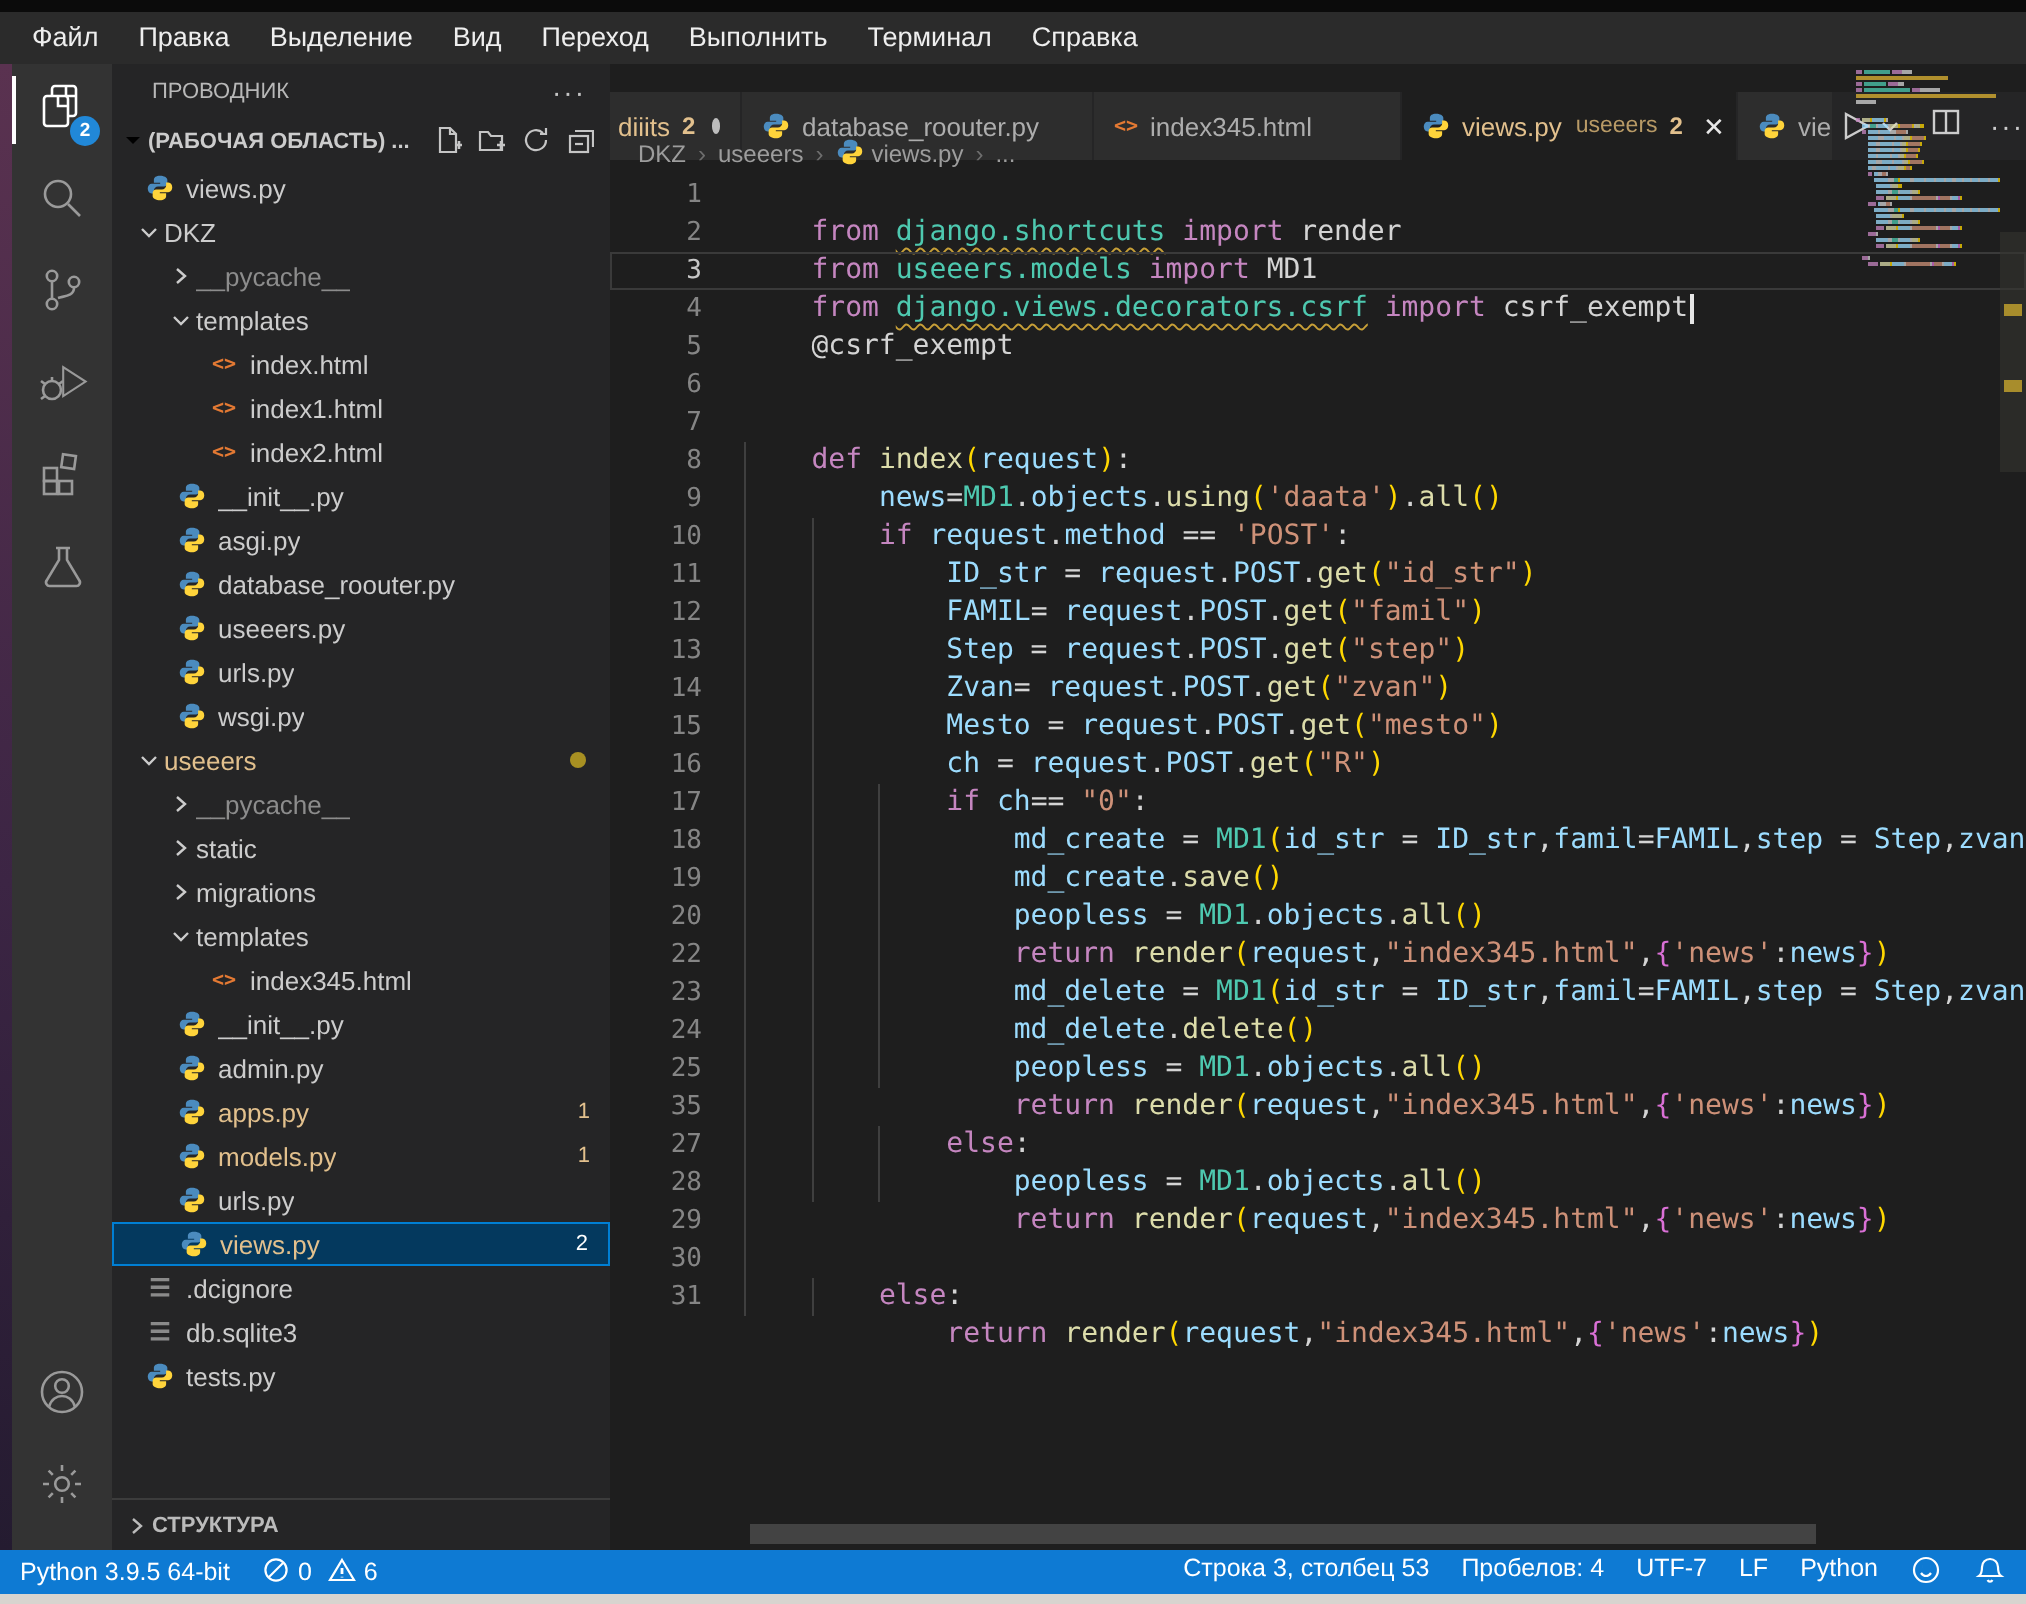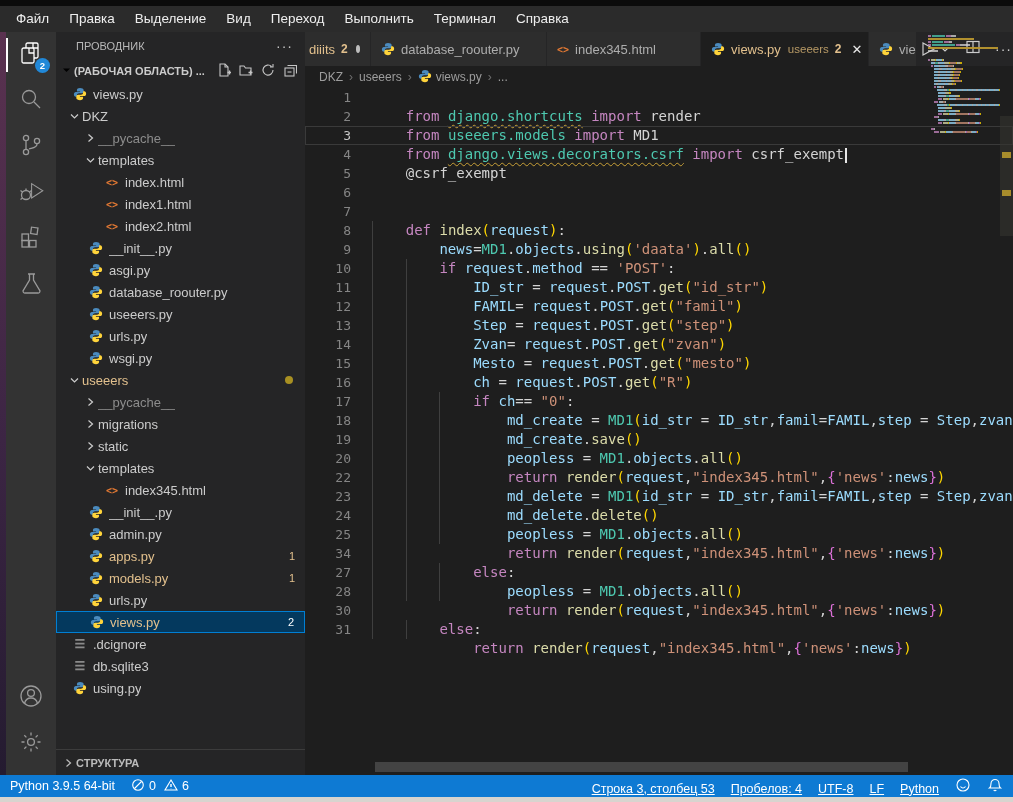--- a/index.html
+++ b/index.html
@@ -45,21 +45,21 @@
   .trow.sel{background:var(--sel-bg);border:1px solid var(--sel-border);}
   .trow.sel .badge{color:#ffffff;}
   .html-ic{color:#e37933;font-family:"DejaVu Sans Mono",monospace;font-size:10px;font-weight:bold;}
   .list-ic{color:#8a8a8a;font-size:12px;}
   .outline{position:absolute;left:0;bottom:0;width:100%;height:26px;border-top:1px solid #3c3c3c;
            display:flex;align-items:center;font-size:11px;font-weight:bold;color:#bbbbbb;padding-left:4px;box-sizing:border-box;}
   .outline .chev{width:16px;display:flex;justify-content:center;}
   .outline .chev svg{stroke:#bbbbbb;fill:none;stroke-width:1.2;}
   
   .editorgroup{position:absolute;left:305px;top:32px;width:708px;height:743px;background:#1e1e1e;}
-  .tabbar{position:absolute;left:0;top:0;width:100%;height:34px;background:#252526;display:flex;}
+  .tabbar{position:absolute;left:0;top:14px;width:100%;height:34px;background:#252526;display:flex;}
   .tab{height:34px;background:#2d2d2d;display:flex;align-items:center;padding:0 10px;font-size:13px;
        color:#adadad;border-right:1px solid #252526;box-sizing:border-box;overflow:hidden;flex:none;}
   .tab.active{background:#1e1e1e;}
   .tab .fic{margin-right:6px;display:flex;}
   .tab .t-label.gold{color:var(--modified);}
   .tab .t-desc{margin-left:7px;font-size:11.5px;color:#b89a66;}
   .tab .t-badge{margin-left:6px;color:var(--modified);font-weight:bold;font-size:12px;}
   .tab .t-close{margin-left:10px;color:#e8e8e8;font-size:13px;}
   .tab .t-dot{margin-left:8px;width:8px;height:8px;border-radius:50%;background:#bdbdbd;}
   .tab.clip-left{justify-content:flex-end;padding-left:4px;}
@@ -87,21 +87,21 @@
   .mm-line{height:3px;display:flex;align-items:flex-start;}
   .mm-line span{height:2px;display:inline-block;}
   .ruler{position:absolute;top:0;right:0;width:13px;height:687px;}
   .ruler .mark{position:absolute;left:2px;width:9px;height:6px;background:#a88d2c;}
   .ruler .slider{position:absolute;left:0;width:13px;height:120px;background:#34342f;opacity:.6;top:2px;}
   .hscroll{position:absolute;bottom:3px;left:70px;width:533px;height:10px;background:#434343;}
   
   .statusbar{position:absolute;left:0;top:775px;width:1013px;height:22px;background:var(--accent);
              color:#ffffff;font-size:12.5px;display:flex;align-items:center;padding:0 10px;box-sizing:border-box;}
   .st-item{display:flex;align-items:center;gap:4px;margin-right:16px;}
-  .st-right{margin-left:auto;display:flex;align-items:flex-end;text-decoration:underline;}
+  .st-right{margin-left:auto;display:flex;align-items:flex-start;}
   .st-right .st-item{margin-right:0;margin-left:16px;}
   .statusbar svg{stroke:#ffffff;fill:none;stroke-width:1.1;}
 </style>
 </head>
 <body>
 
 <div id="root" style="--accent: #0e7ad3; --modified: #e2c08d; --sel-bg: #04395e; --sel-border: #007fd4; --c-kw: #c586c0; --c-cls: #4ec9b0; --c-fn: #dcdcaa; --c-var: #9cdcfe; --c-str: #ce9178; --c-txt: #d4d4d4; --c-b1: #ffd700; --c-b2: #da70d6; --c-squiggle: #c8a037;">
   <div class="top-strip"></div>
   <div class="menubar">
       <span class="menu-item">Файл</span>
@@ -337,29 +337,29 @@
             </svg>
           </span>
           <span class="lbl">__pycache__</span>
         </div>
         <div class="trow   " style="padding-left:26px">
     <span class="chev">
             <svg width="12" height="12" viewBox="0 0 12 12">
               <path d="M4.5 2.5L8.5 6l-4 3.5"></path>
             </svg>
           </span>
-          <span class="lbl">migrations</span>
+          <span class="lbl">static</span>
         </div>
         <div class="trow   " style="padding-left:26px">
     <span class="chev">
             <svg width="12" height="12" viewBox="0 0 12 12">
               <path d="M4.5 2.5L8.5 6l-4 3.5"></path>
             </svg>
           </span>
-          <span class="lbl">static</span>
+          <span class="lbl">migrations</span>
         </div>
         <div class="trow   " style="padding-left:26px">
     <span class="chev">
             <svg width="12" height="12" viewBox="0 0 12 12">
               <path d="M3 4.5l3.5 3.5L10 4.5"></path>
             </svg>
           </span>
           <span class="lbl">templates</span>
         </div>
         <div class="trow   " style="padding-left:42px">
@@ -441,21 +441,21 @@
           <span class="lbl">db.sqlite3</span>
         </div>
         <div class="trow   " style="padding-left:10px">
     <span style="width:6px;flex:none"></span>
           <span class="fic">
             <svg width="14" height="14" viewBox="0 0 16 16">
               <path fill="#4b8bbe" d="M8 1C5.8 1 4.5 1.9 4.5 3.4V5h3.6v.6H3.3C1.9 5.6 1 6.8 1 8.3s.8 2.8 2.2 2.8h1.3V9.5c0-1.3 1.1-2.3 2.4-2.3h3.3c1.1 0 2-.9 2-2V3.4C12.2 1.9 10.2 1 8 1z"></path>
               <path fill="#ffd43b" d="M8 15c2.2 0 3.5-.9 3.5-2.4V11H7.9v-.6h4.8c1.4 0 2.3-1.2 2.3-2.7s-.8-2.8-2.2-2.8h-1.3v1.6c0 1.3-1.1 2.3-2.4 2.3H5.8c-1.1 0-2 .9-2 2v1.8C3.8 14.1 5.8 15 8 15z"></path>
             </svg>
           </span>
-          <span class="lbl">using.py</span>
+          <span class="lbl">tests.py</span>
         </div>
       </div>
     <div class="outline">
       <span class="chev">
           <svg width="12" height="12" viewBox="0 0 12 12">
             <path d="M4.5 2.5L8.5 6l-4 3.5"></path>
           </svg>
         </span>
       <span>СТРУКТУРА</span>
     </div>
@@ -580,25 +580,27 @@
     <span class="ln">20</span><span class="guide" style="left:67px"></span><span class="guide" style="left:100.72px"></span><span class="guide" style="left:134.44px"></span><span class="tok-txt">            </span><span class="tok-kw">return</span><span class="tok-txt"> </span><span class="tok-fn">render</span><span class="tok-b1">(</span><span class="tok-var">request</span><span class="tok-txt">,</span><span class="tok-str">"index345.html"</span><span class="tok-txt">,</span><span class="tok-b2">{</span><span class="tok-str">'news'</span><span class="tok-txt">:</span><span class="tok-var">news</span><span class="tok-b2">}</span><span class="tok-b1">)</span></div>
         <div class="cline">
     <span class="ln">22</span><span class="guide" style="left:67px"></span><span class="guide" style="left:100.72px"></span><span class="guide" style="left:134.44px"></span><span class="tok-txt">            </span><span class="tok-var">md_delete</span><span class="tok-txt"> = </span><span class="tok-cls">MD1</span><span class="tok-b1">(</span><span class="tok-var">id_str</span><span class="tok-txt"> = </span><span class="tok-var">ID_str</span><span class="tok-txt">,</span><span class="tok-var">famil</span><span class="tok-txt">=</span><span class="tok-var">FAMIL</span><span class="tok-txt">,</span><span class="tok-var">step</span><span class="tok-txt"> = </span><span class="tok-var">Step</span><span class="tok-txt">,</span><span class="tok-var">zvan</span><span class="tok-txt">=</span></div>
         <div class="cline">
     <span class="ln">23</span><span class="guide" style="left:67px"></span><span class="guide" style="left:100.72px"></span><span class="guide" style="left:134.44px"></span><span class="tok-txt">            </span><span class="tok-var">md_delete</span><span class="tok-txt">.</span><span class="tok-fn">delete</span><span class="tok-b1">()</span></div>
         <div class="cline">
     <span class="ln">24</span><span class="guide" style="left:67px"></span><span class="guide" style="left:100.72px"></span><span class="guide" style="left:134.44px"></span><span class="tok-txt">            </span><span class="tok-var">peopless</span><span class="tok-txt"> = </span><span class="tok-cls">MD1</span><span class="tok-txt">.</span><span class="tok-var">objects</span><span class="tok-txt">.</span><span class="tok-fn">all</span><span class="tok-b1">()</span></div>
         <div class="cline">
     <span class="ln">25</span><span class="guide" style="left:67px"></span><span class="guide" style="left:100.72px"></span><span class="guide" style="left:134.44px"></span><span class="tok-txt">            </span><span class="tok-kw">return</span><span class="tok-txt"> </span><span class="tok-fn">render</span><span class="tok-b1">(</span><span class="tok-var">request</span><span class="tok-txt">,</span><span class="tok-str">"index345.html"</span><span class="tok-txt">,</span><span class="tok-b2">{</span><span class="tok-str">'news'</span><span class="tok-txt">:</span><span class="tok-var">news</span><span class="tok-b2">}</span><span class="tok-b1">)</span></div>
         <div class="cline">
-    <span class="ln">34</span><span class="guide" style="left:67px"></span><span class="guide" style="left:100.72px"></span><span class="tok-txt">        </span><span class="tok-kw">else</span><span class="tok-txt">:</span></div>
+    <span class="ln">35</span><span class="guide" style="left:67px"></span><span class="guide" style="left:100.72px"></span><span class="tok-txt">        </span><span class="tok-kw">else</span><span class="tok-txt">:</span></div>
         <div class="cline">
     <span class="ln">27</span><span class="guide" style="left:67px"></span><span class="guide" style="left:100.72px"></span><span class="guide" style="left:134.44px"></span><span class="tok-txt">            </span><span class="tok-var">peopless</span><span class="tok-txt"> = </span><span class="tok-cls">MD1</span><span class="tok-txt">.</span><span class="tok-var">objects</span><span class="tok-txt">.</span><span class="tok-fn">all</span><span class="tok-b1">()</span></div>
         <div class="cline">
     <span class="ln">28</span><span class="guide" style="left:67px"></span><span class="guide" style="left:100.72px"></span><span class="guide" style="left:134.44px"></span><span class="tok-txt">            </span><span class="tok-kw">return</span><span class="tok-txt"> </span><span class="tok-fn">render</span><span class="tok-b1">(</span><span class="tok-var">request</span><span class="tok-txt">,</span><span class="tok-str">"index345.html"</span><span class="tok-txt">,</span><span class="tok-b2">{</span><span class="tok-str">'news'</span><span class="tok-txt">:</span><span class="tok-var">news</span><span class="tok-b2">}</span><span class="tok-b1">)</span></div>
+        <div class="cline">
+    <span class="ln">29</span><span class="guide" style="left:67px"></span></div>
         <div class="cline">
     <span class="ln">30</span><span class="guide" style="left:67px"></span><span class="tok-txt">    </span><span class="tok-kw">else</span><span class="tok-txt">:</span></div>
         <div class="cline">
     <span class="ln">31</span><span class="guide" style="left:67px"></span><span class="guide" style="left:100.72px"></span><span class="tok-txt">        </span><span class="tok-kw">return</span><span class="tok-txt"> </span><span class="tok-fn">render</span><span class="tok-b1">(</span><span class="tok-var">request</span><span class="tok-txt">,</span><span class="tok-str">"index345.html"</span><span class="tok-txt">,</span><span class="tok-b2">{</span><span class="tok-str">'news'</span><span class="tok-txt">:</span><span class="tok-var">news</span><span class="tok-b2">}</span><span class="tok-b1">)</span></div>
       </div>
     <div class="minimap">
         <div class="mm-line">
           <span style="width:3.2px;background:#c586c0;opacity:.75"></span>
           <span style="width:1px;background:transparent;opacity:.75"></span>
           <span style="width:12.8px;background:#4ec9b0;opacity:.75"></span>
@@ -964,21 +966,21 @@
         <span>0</span>
        <span style="margin-left:4px"><svg width="14" height="14" viewBox="0 0 14 14">
             <path d="M7 2L13 12H1z"></path>
             <path d="M7 6v3M7 10.4v.3" stroke-width="1.4"></path>
           </svg></span>
         <span>6</span>
       </span>
       <span class="st-right">
         <span class="st-item">Строка 3, столбец 53</span>
         <span class="st-item">Пробелов: 4</span>
-        <span class="st-item">UTF-8</span>
+        <span class="st-item">UTF-7</span>
         <span class="st-item">LF</span>
         <span class="st-item">Python</span>
         <span class="st-item">
           <span><svg width="16" height="16" viewBox="0 0 16 16">
               <circle cx="8" cy="8" r="6"></circle>
               <path d="M5.5 9.5c.7 1 1.6 1.5 2.5 1.5s1.8-.5 2.5-1.5"></path>
               <path d="M6 6.2h.01M10 6.2h.01" stroke-width="1.6"></path>
             </svg></span>
         </span>
         <span class="st-item">

